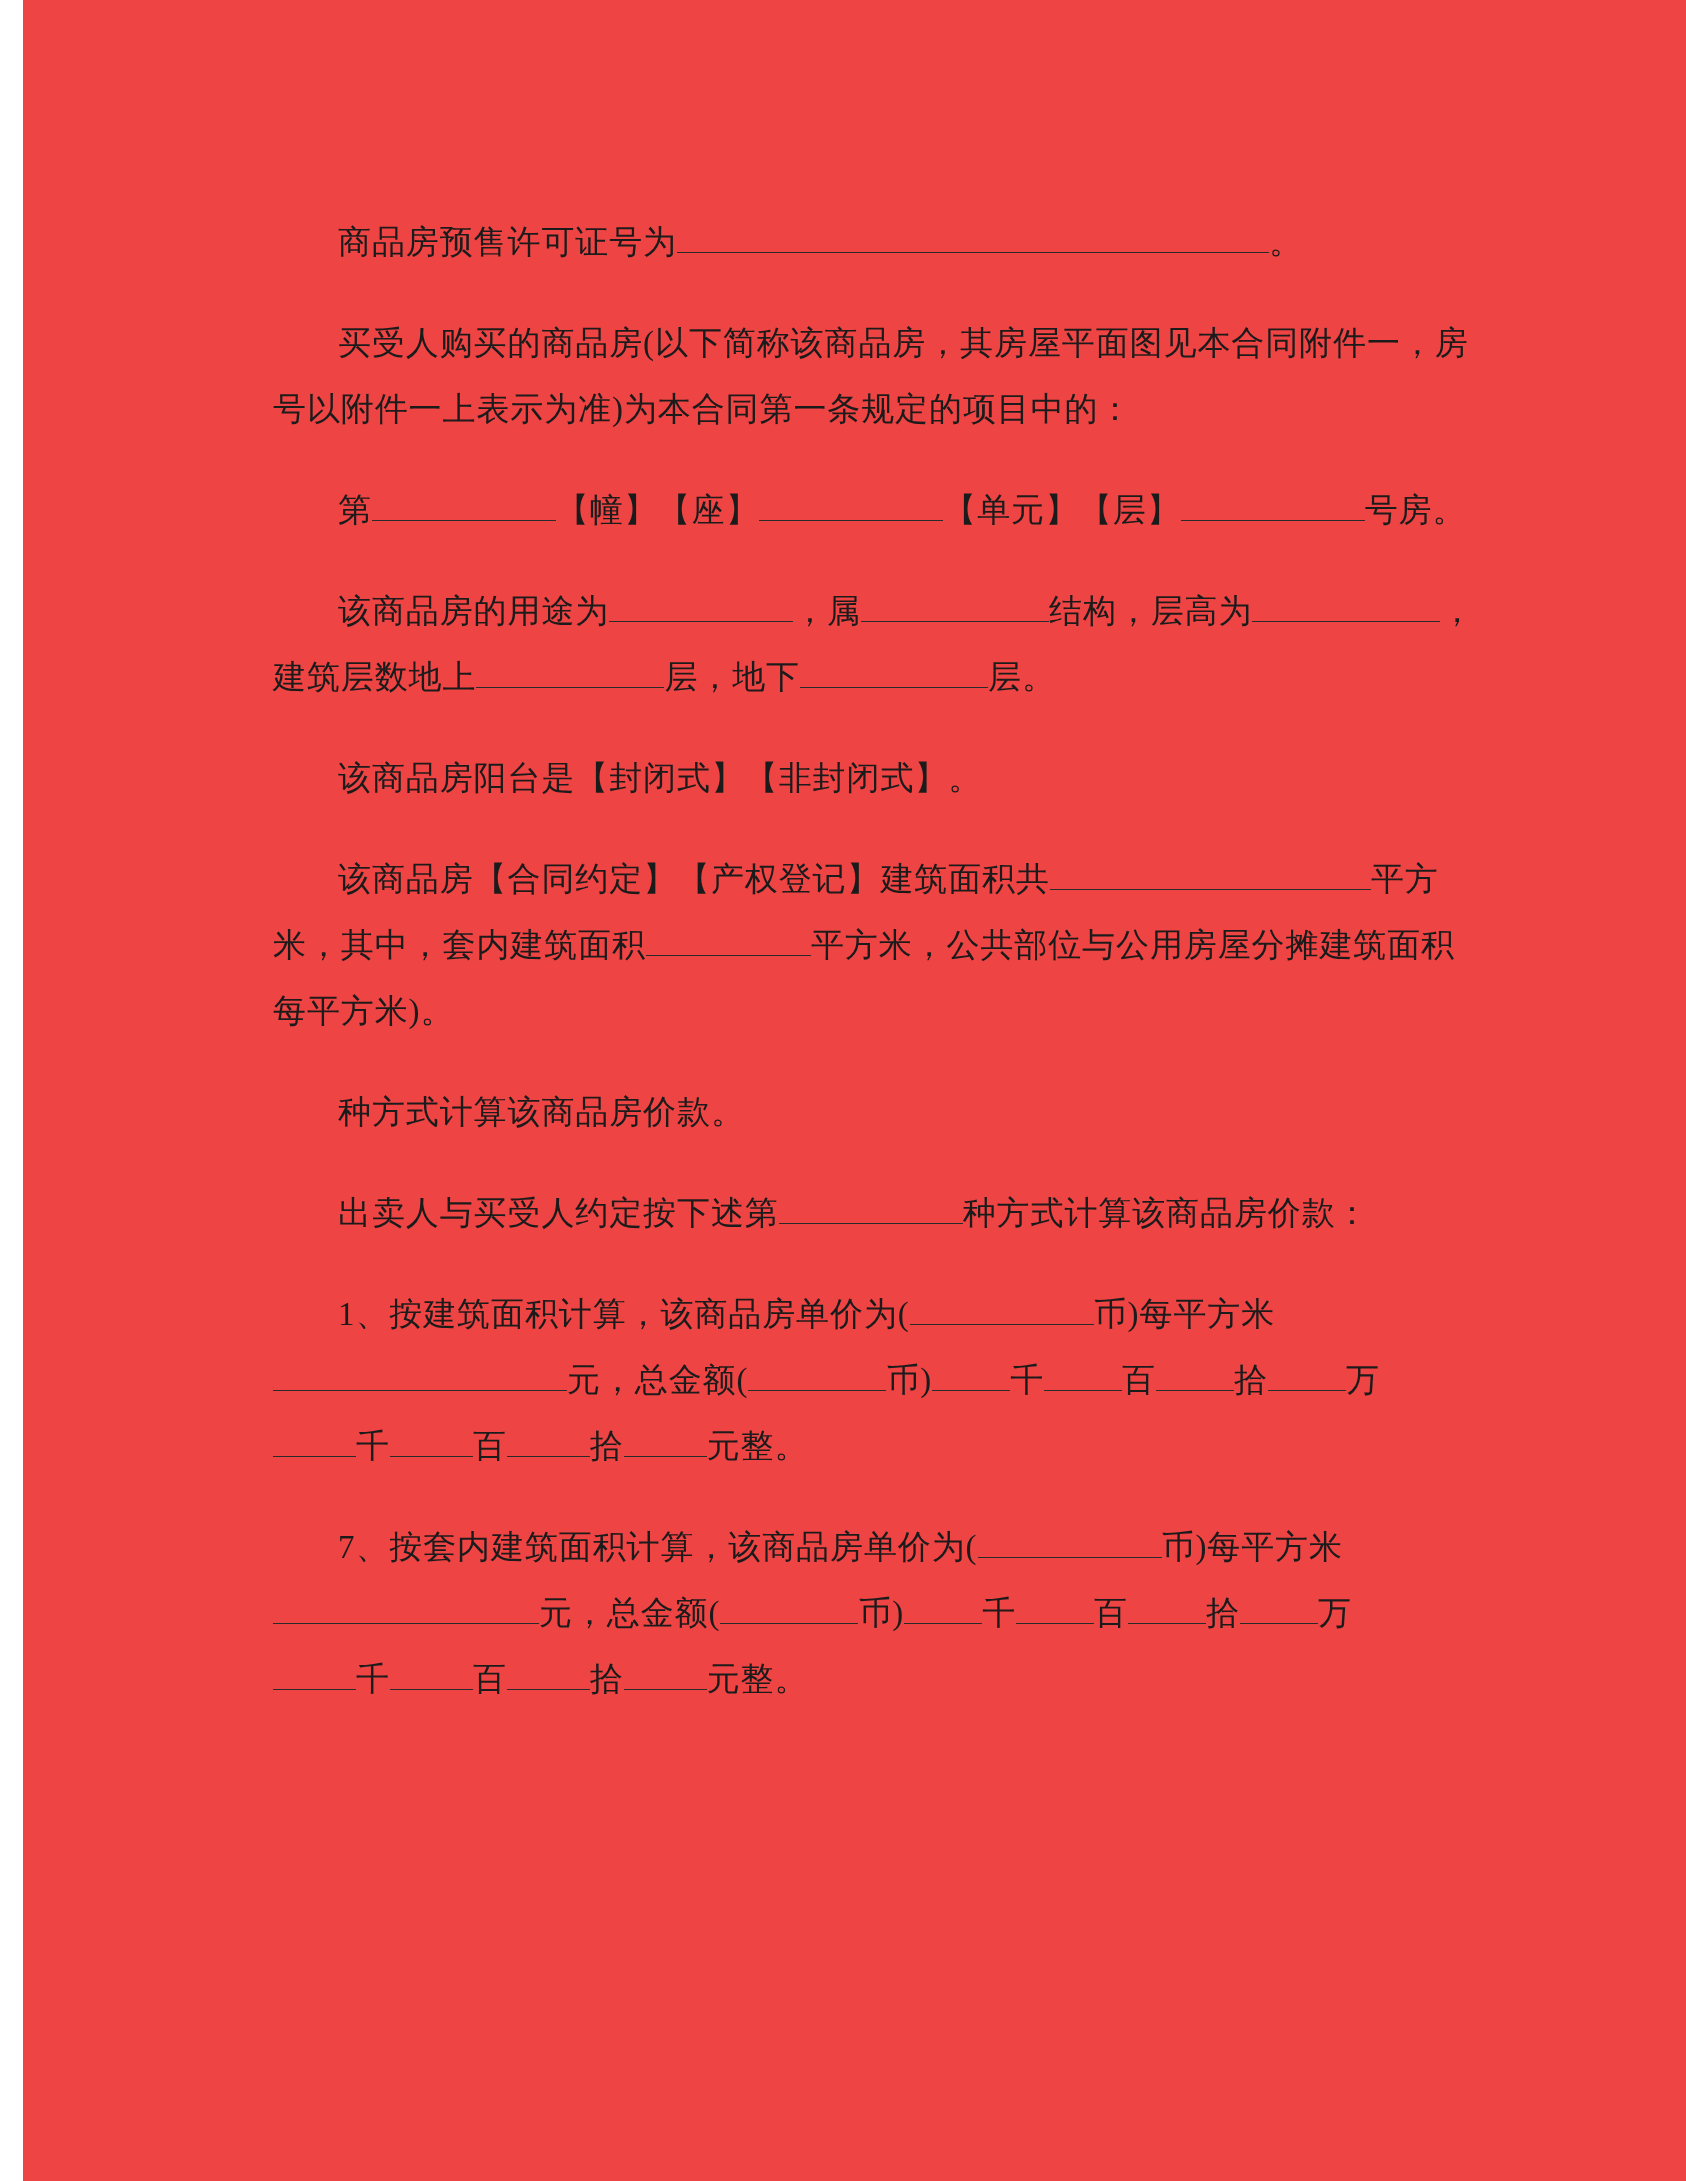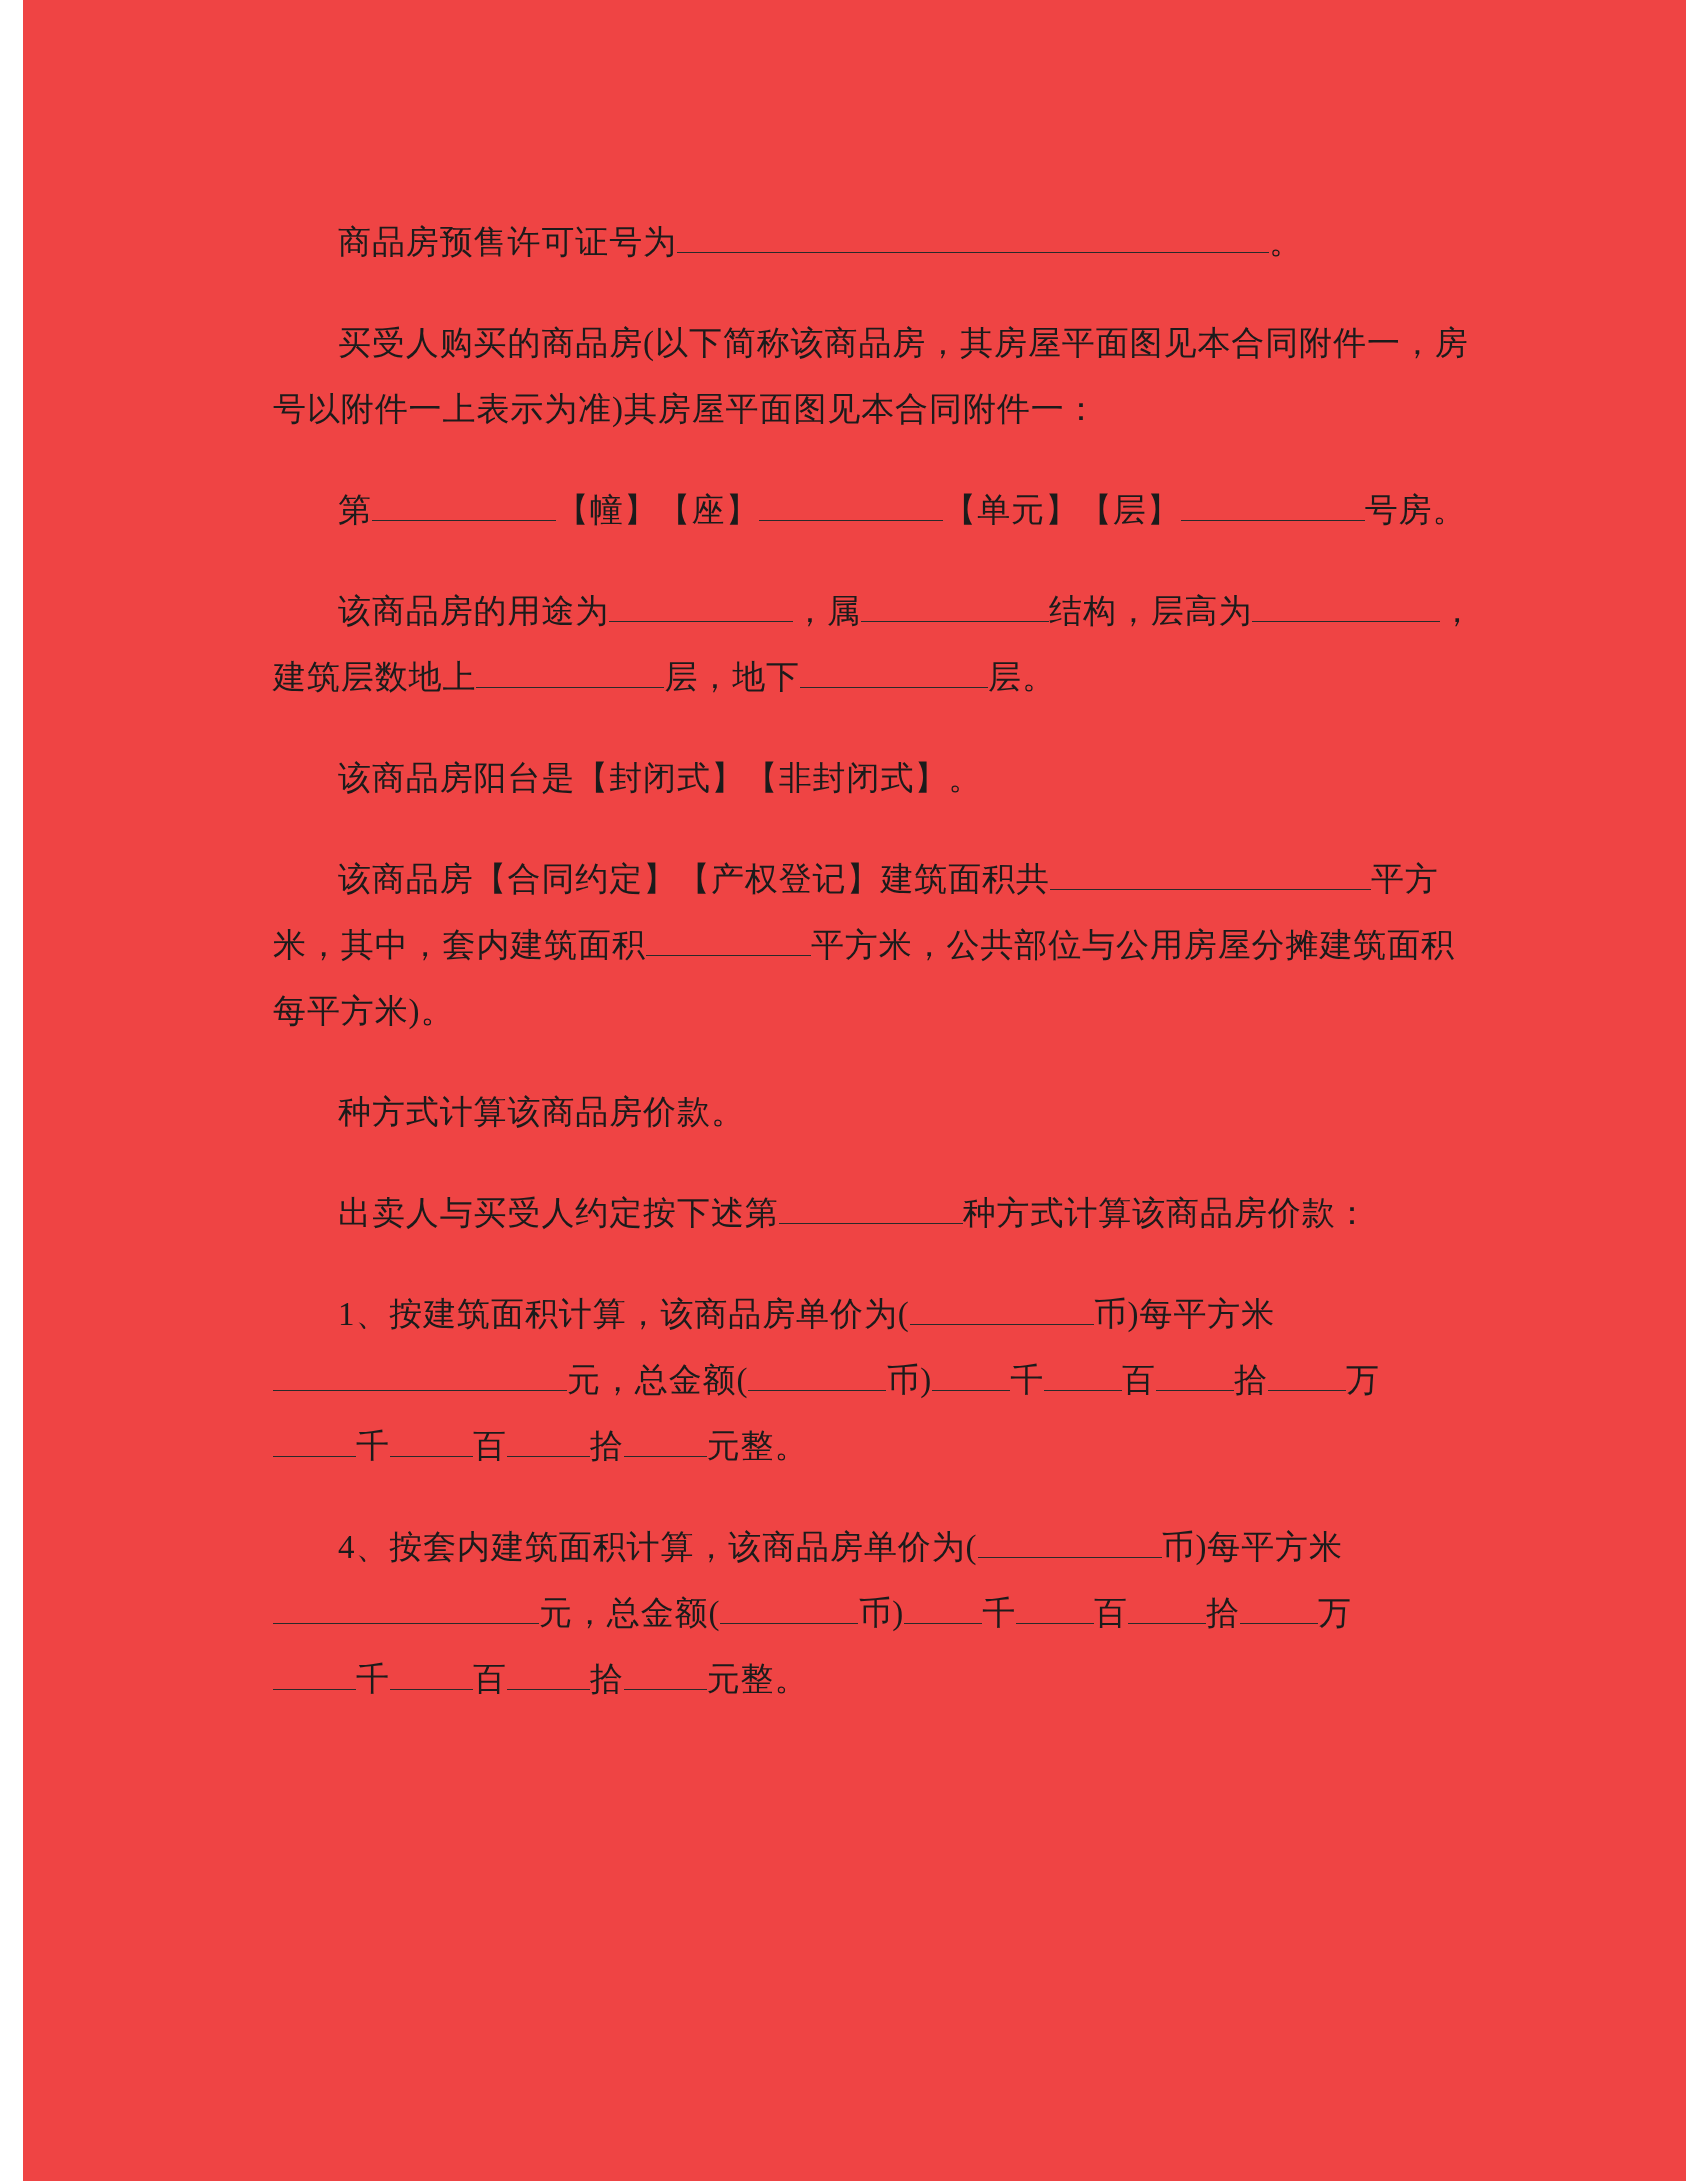--- a/index.html
+++ b/index.html
@@ -33,21 +33,21 @@
 </style>
 </head>
 <body>
 
 <div class="page">
     <div class="para">
       <div class="line indent"><span class="t">商品房预售许可证号为</span><span class="blank" style="width: 592px;"></span><span class="t">。</span></div>
     </div>
     <div class="para">
       <div class="line indent"><span class="t">买受人购买的商品房(以下简称该商品房，其房屋平面图见本合同附件一，房</span></div>
-      <div class="line"><span class="t">号以附件一上表示为准)其房屋平面图见本合同附件一：</span></div>
+      <div class="line"><span class="t">号以附件一上表示为准)为本合同第一条规定的项目中的：</span></div>
     </div>
     <div class="para">
       <div class="line indent"><span class="t">第</span><span class="blank" style="width: 184px;"></span><span class="t">【幢】【座】</span><span class="blank" style="width: 184px;"></span><span class="t">【单元】【层】</span><span class="blank" style="width: 184px;"></span><span class="t">号房。</span></div>
     </div>
     <div class="para">
       <div class="line indent"><span class="t">该商品房的用途为</span><span class="blank" style="width: 184px;"></span><span class="t">，属</span><span class="blank" style="width: 188px;"></span><span class="t">结构，层高为</span><span class="blank" style="width: 188px;"></span><span class="t">，</span></div>
       <div class="line"><span class="t">建筑层数地上</span><span class="blank" style="width: 188px;"></span><span class="t">层，地下</span><span class="blank" style="width: 188px;"></span><span class="t">层。</span></div>
     </div>
     <div class="para">
       <div class="line indent"><span class="t">该商品房阳台是【封闭式】【非封闭式】。</span></div>
@@ -62,18 +62,18 @@
     </div>
     <div class="para">
       <div class="line indent"><span class="t">出卖人与买受人约定按下述第</span><span class="blank" style="width: 184px;"></span><span class="t">种方式计算该商品房价款：</span></div>
     </div>
     <div class="para">
       <div class="line indent"><span class="t">1、按建筑面积计算，该商品房单价为(</span><span class="blank" style="width: 184px;"></span><span class="t">币)每平方米</span></div>
       <div class="line"><span class="blank" style="width: 294px;"></span><span class="t">元，总金额(</span><span class="blank" style="width: 138px;"></span><span class="t">币)</span><span class="blank" style="width: 78px;"></span><span class="t">千</span><span class="blank" style="width: 78px;"></span><span class="t">百</span><span class="blank" style="width: 78px;"></span><span class="t">拾</span><span class="blank" style="width: 78px;"></span><span class="t">万</span></div>
       <div class="line"><span class="blank" style="width: 83px;"></span><span class="t">千</span><span class="blank" style="width: 83px;"></span><span class="t">百</span><span class="blank" style="width: 83px;"></span><span class="t">拾</span><span class="blank" style="width: 83px;"></span><span class="t">元整。</span></div>
     </div>
     <div class="para">
-      <div class="line indent"><span class="t">4、按套内建筑面积计算，该商品房单价为(</span><span class="blank" style="width: 184px;"></span><span class="t">币)每平方米</span></div>
+      <div class="line indent"><span class="t">7、按套内建筑面积计算，该商品房单价为(</span><span class="blank" style="width: 184px;"></span><span class="t">币)每平方米</span></div>
       <div class="line"><span class="blank" style="width: 266px;"></span><span class="t">元，总金额(</span><span class="blank" style="width: 138px;"></span><span class="t">币)</span><span class="blank" style="width: 78px;"></span><span class="t">千</span><span class="blank" style="width: 78px;"></span><span class="t">百</span><span class="blank" style="width: 78px;"></span><span class="t">拾</span><span class="blank" style="width: 78px;"></span><span class="t">万</span></div>
       <div class="line"><span class="blank" style="width: 83px;"></span><span class="t">千</span><span class="blank" style="width: 83px;"></span><span class="t">百</span><span class="blank" style="width: 83px;"></span><span class="t">拾</span><span class="blank" style="width: 83px;"></span><span class="t">元整。</span></div>
     </div>
   </div>
 
 
 </body></html>

